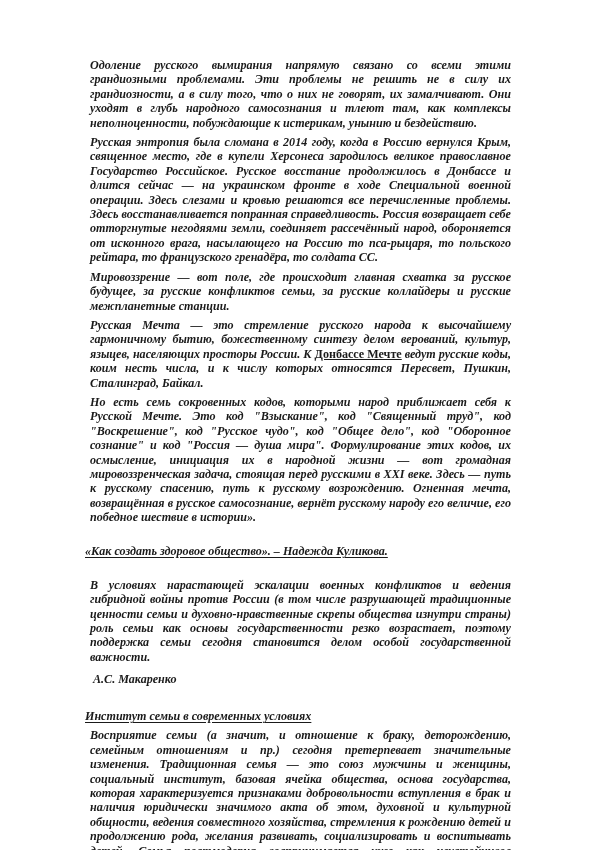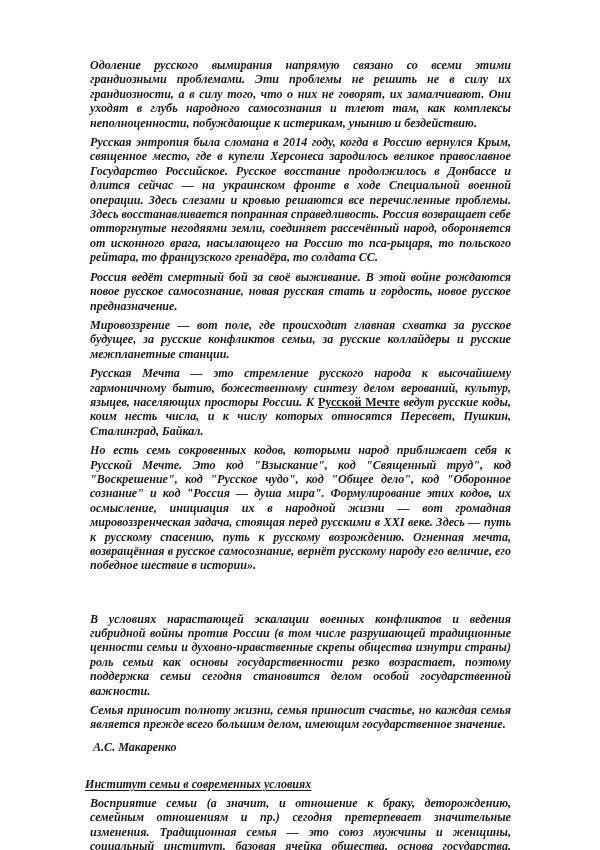--- a/index.html
+++ b/index.html
@@ -48,34 +48,33 @@
       margin: 8px;
     }
   </style>
 </head>
 <body>
 
 <div class="page">
 
   <p class="p">Одоление русского вымирания напрямую связано со всеми этими грандиозными проблемами. Эти проблемы не решить не в силу их грандиозности, а в силу того, что о них не говорят, их замалчивают. Они уходят в глубь народного самосознания и тлеют там, как комплексы неполноценности, побуждающие к истерикам, унынию и бездействию.</p>
   <p class="p">Русская энтропия была сломана в 2014 году, когда в Россию вернулся Крым, священное место, где в купели Херсонеса зародилось великое православное Государство Российское. Русское восстание продолжилось в Донбассе и длится сейчас — на украинском фронте в ходе Специальной военной операции. Здесь слезами и кровью решаются все перечисленные проблемы. Здесь восстанавливается попранная справедливость. Россия возвращает себе отторгнутые негодяями земли, соединяет рассечённый народ, обороняется от исконного врага, насылающего на Россию то пса-рыцаря, то польского рейтара, то французского гренадёра, то солдата СС.</p>
-  <p class="p">Россия ведёт смертный бой за своё выживание. В этой войне рождаются новое русское самосознание, новая русская стать и гордость, новое русское предназначение.</p>
   <p class="p">Мировоззрение — вот поле, где происходит главная схватка за русское будущее, за русские конфликтов семьи, за русские коллайдеры и русские межпланетные станции.</p>
 
-  <p class="p"><span>Русская Мечта — это стремление русского народа к высочайшему гармоничному бытию, божественному синтезу делом верований, культур, языцев, населяющих просторы России. К </span><a class="link">Русской Мечте</a><span> ведут русские коды, коим несть числа, и к числу которых относятся Пересвет, Пушкин, Сталинград, Байкал.</span></p>
+  <p class="p"><span>Русская Мечта — это стремление русского народа к высочайшему гармоничному бытию, божественному синтезу делом верований, культур, языцев, населяющих просторы России. К </span><a class="link">Донбассе Мечте</a><span> ведут русские коды, коим несть числа, и к числу которых относятся Пересвет, Пушкин, Сталинград, Байкал.</span></p>
 
   <p class="p">Но есть семь сокровенных кодов, которыми народ приближает себя к Русской Мечте. Это код "Взыскание", код "Священный труд", код "Воскрешение", код "Русское чудо", код "Общее дело", код "Оборонное сознание" и код "Россия — душа мира". Формулирование этих кодов, их осмысление, инициация их в народной жизни — вот громадная мировоззренческая задача, стоящая перед русскими в XXI веке. Здесь — путь к русскому спасению, путь к русскому возрождению. Огненная мечта, возвращённая в русское самосознание, вернёт русскому народу его величие, его победное шествие в истории».</p>
 
   <div class="blank"></div>
 
+  <p class="heading">«Как создать здоровое общество».  – Надежда Куликова.</p>
 
   <div class="blank"></div>
 
   <p class="p">В условиях нарастающей эскалации военных конфликтов и ведения гибридной войны против России (в том числе разрушающей традиционные ценности семьи и духовно-нравственные скрепы общества изнутри страны) роль семьи как основы государственности резко возрастает, поэтому поддержка семьи сегодня становится делом особой государственной важности.</p>
-  <p class="p">Семья приносит полноту жизни, семья приносит счастье, но каждая семья является прежде всего большим делом, имеющим государственное значение.</p>
   <p class="author">А.С. Макаренко</p>
 
   <div class="blank"></div>
 
   <p class="heading">Институт семьи в современных условиях</p>
   <p class="p">Восприятие семьи (а значит, и отношение к браку, деторождению, семейным отношениям и пр.) сегодня претерпевает значительные изменения. Традиционная семья — это союз мужчины и женщины, социальный институт, базовая ячейка общества, основа государства, которая характеризуется признаками добровольности вступления в брак и наличия юридически значимого акта об этом, духовной и культурной общности, ведения совместного хозяйства, стремления к рождению детей и продолжению рода, желания развивать, социализировать и воспитывать детей. Семья постмодерна воспринимается уже как неустойчивое гражданское объединение, реализующее механизмы взаимопомощи и/или совместного</p>
 
 </div>
 
 </body></html>

